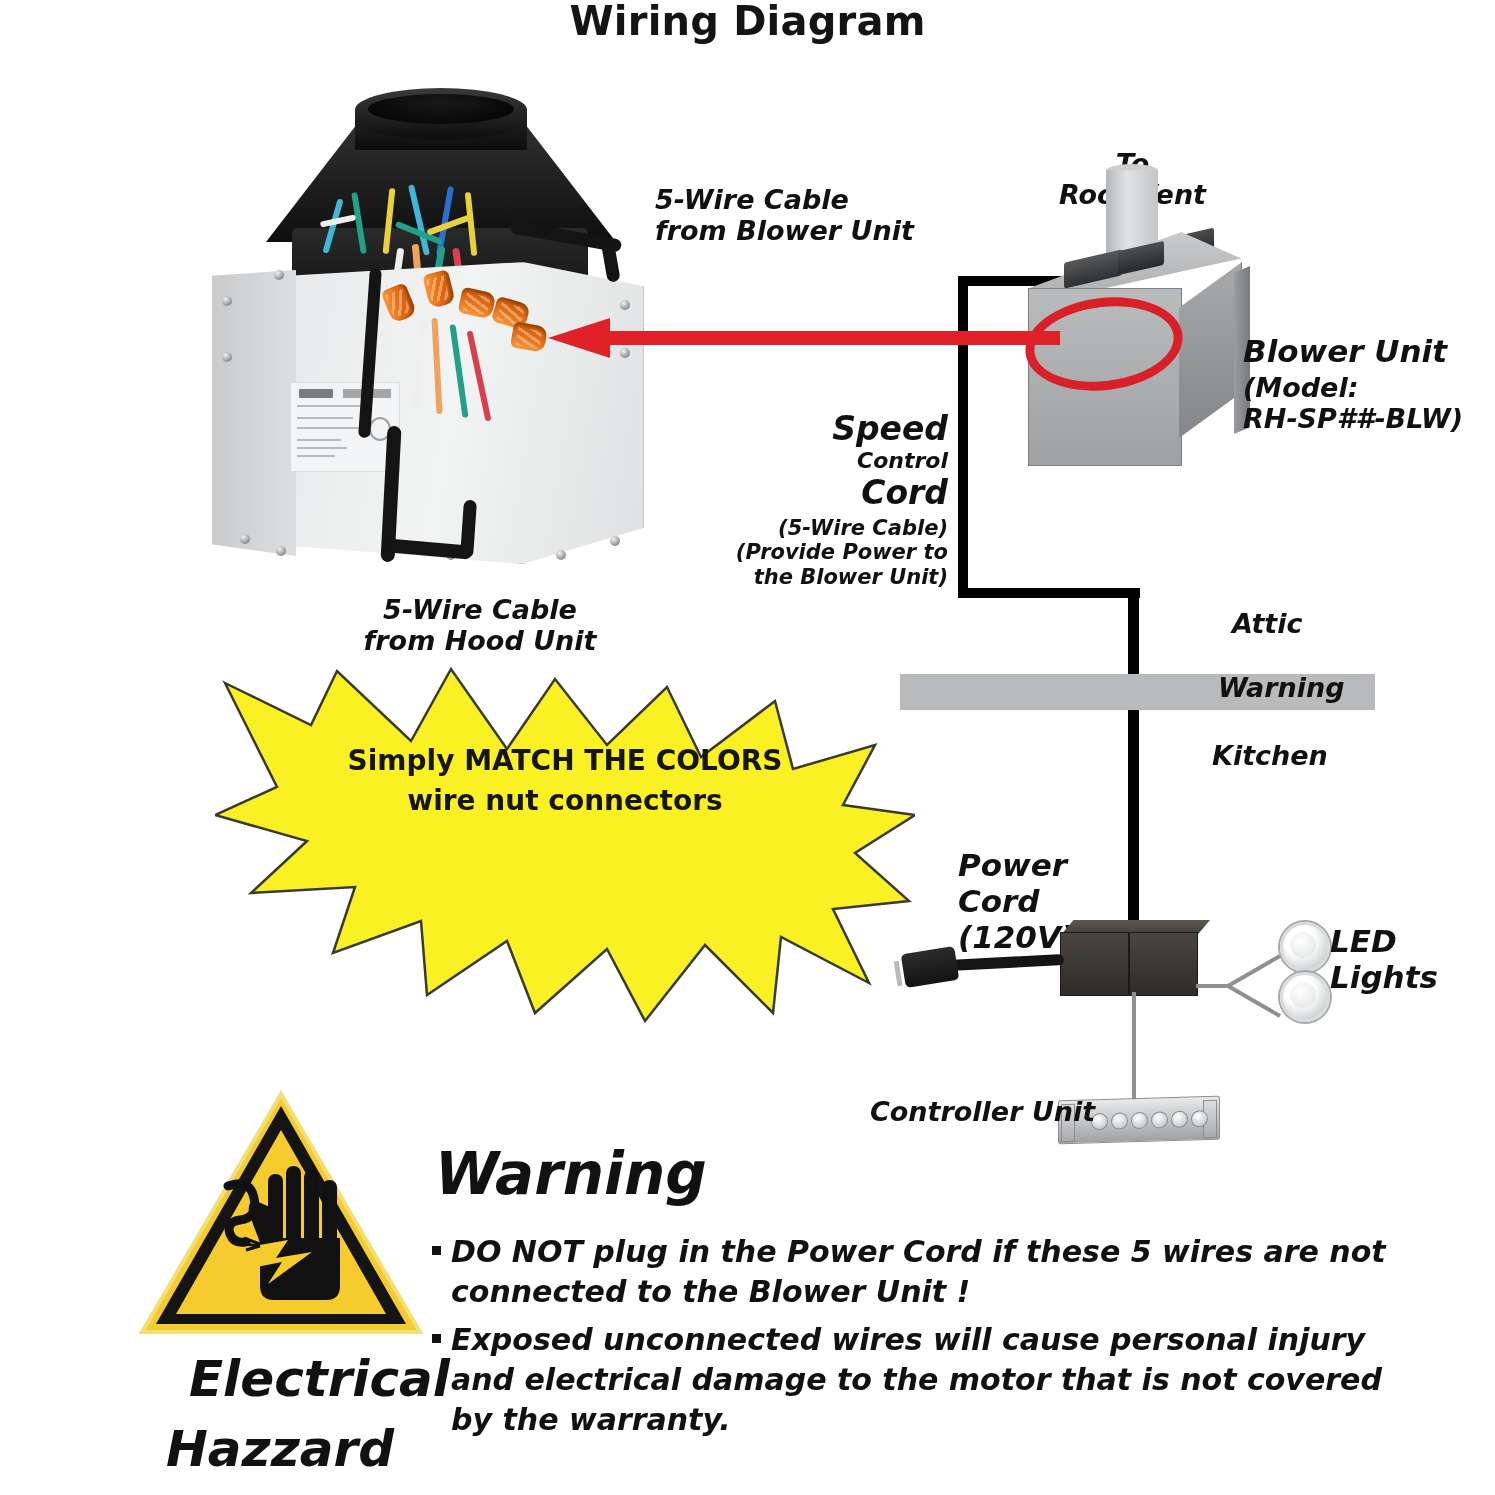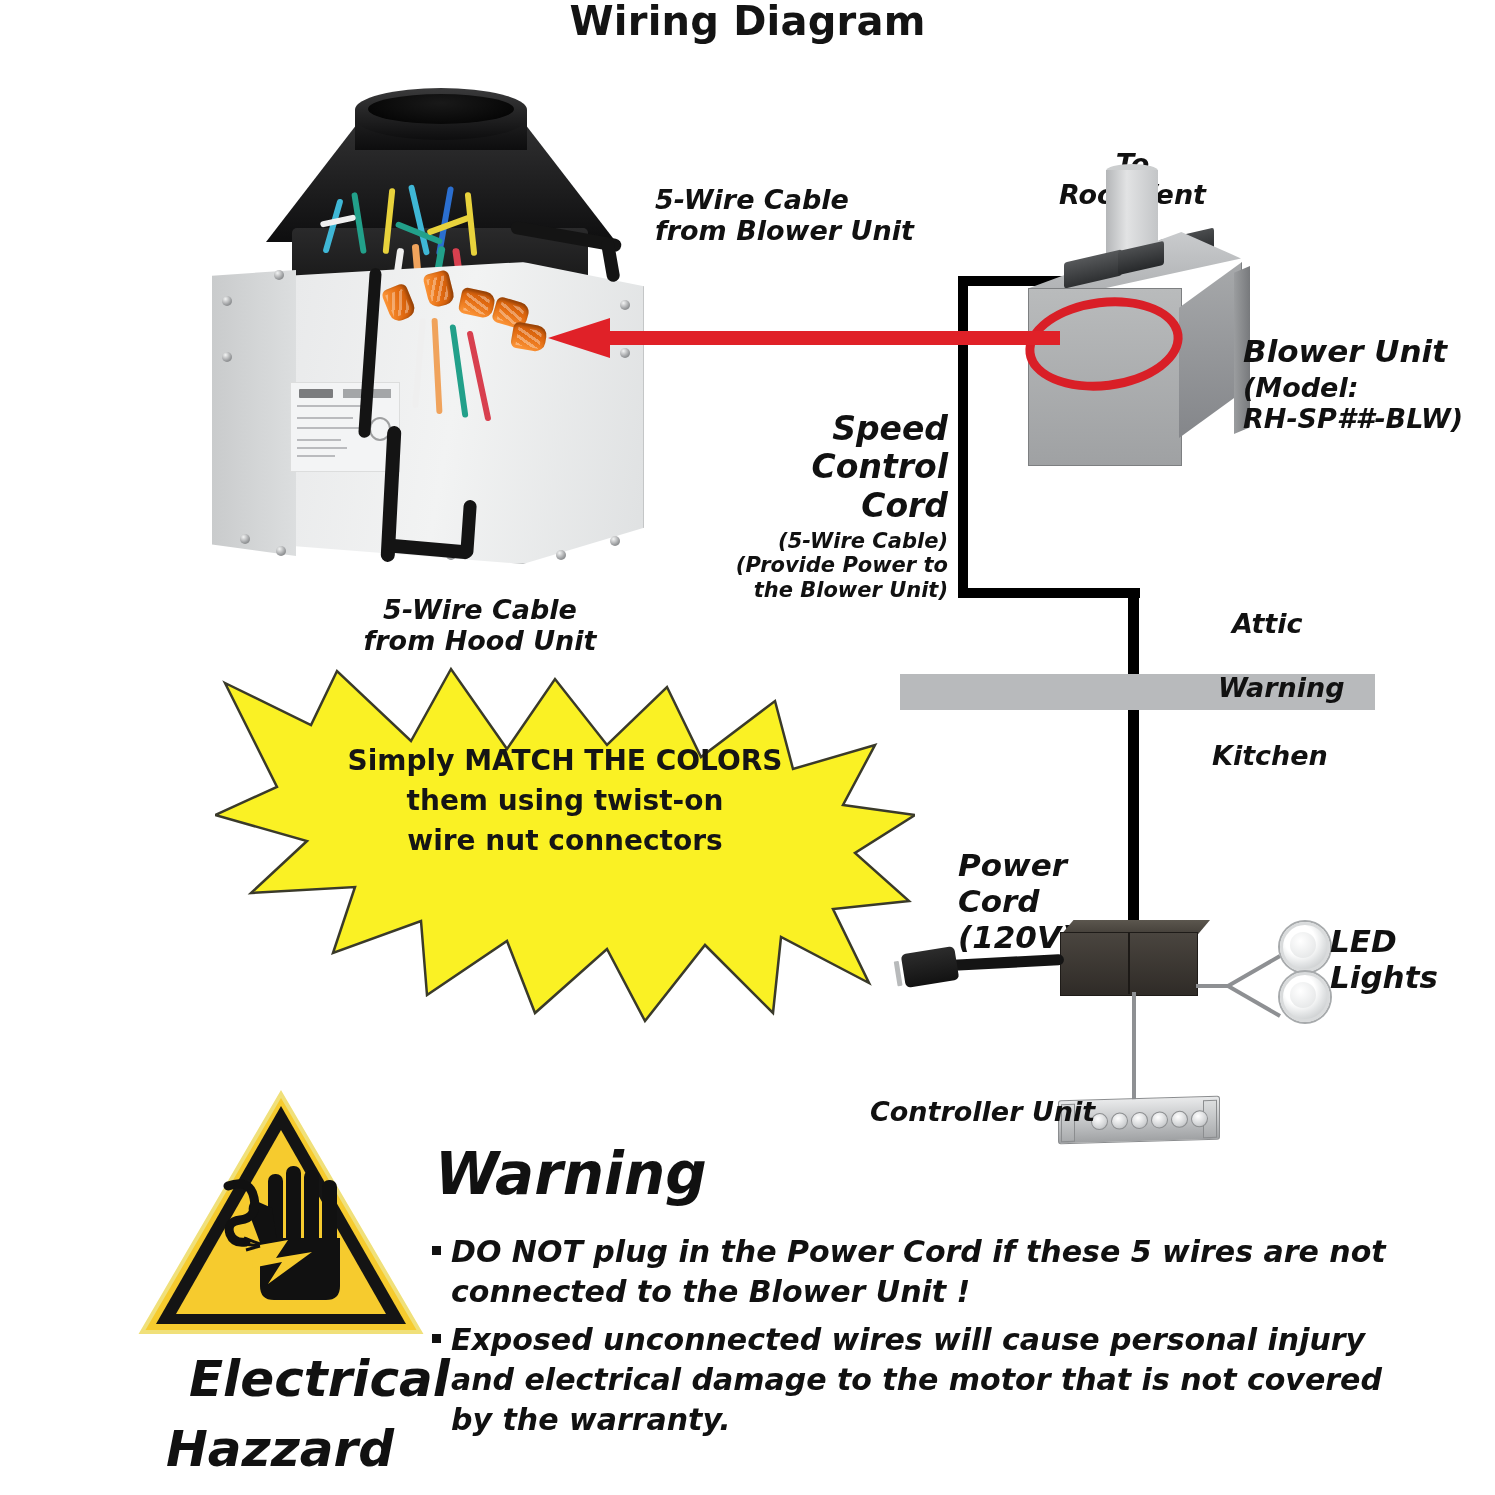--- a/index.html
+++ b/index.html
@@ -251,40 +251,39 @@
 </div>
 
 <div class="abs lbl lbl-30" style="left:1243px;top:334px;">Blower Unit</div>
 <div class="abs lbl lbl-26" style="left:1243px;top:372px;">
   <div>(Model:</div>
   <div>RH-SP##-BLW)</div>
 </div>
 
 <div class="abs lbl rt" style="left:700px;top:404px;width:248px;margin-top:6px;">
   <div class="lbl-30" style="font-size:33px;">Speed</div>
-  <div class="lbl-30" style="font-size:33px;">Control</div>
+  <div class="lbl-30" style="font-size:22px;">Control</div>
   <div class="lbl-30" style="font-size:33px;">Cord</div>
   <div class="lbl-20" style="margin-top:4px;">(5-Wire Cable)</div>
   <div class="lbl-20">(Provide Power to</div>
   <div class="lbl-20">the Blower Unit)</div>
 </div>
 
 <div class="abs" id="ceilbar"></div>
 <div class="abs lbl lbl-26" style="left:1232px;top:608px;">Attic</div>
 <div class="abs lbl lbl-26" style="left:1218px;top:672px;">Warning</div>
 <div class="abs lbl lbl-26" style="left:1212px;top:740px;">Kitchen</div>
 
 <div class="abs" id="burst">
   <svg width="700" height="360" viewBox="0 0 700 360">
     <polygon points="10,18 96,60 122,6 196,76 236,4 292,84 340,14 392,80 452,22 486,92 560,36 578,104 660,80 628,140 700,150 640,188 694,236 618,244 654,318 566,272 558,348 490,280 430,356 392,284 320,348 292,276 212,330 206,256 118,288 140,222 36,228 92,176 0,150 62,122" fill="#FAF124" stroke="#3a3a2a" stroke-width="2.5"></polygon>
   </svg>
   <div class="abs" style="left:52px;top:76px;width:596px;text-align:center;
        font-weight:700;font-size:28px;line-height:1.42;color:#151515;">
     <div>Simply MATCH THE COLORS</div>
-    <div>them using twist-on</div>
     <div>wire nut connectors</div>
   </div>
 </div>
 
 <div class="abs lbl lbl-30" style="left:958px;top:848px;width:110px;">
   <div>Power</div>
   <div>Cord</div>
   <div>(120V)</div>
 </div>
 

